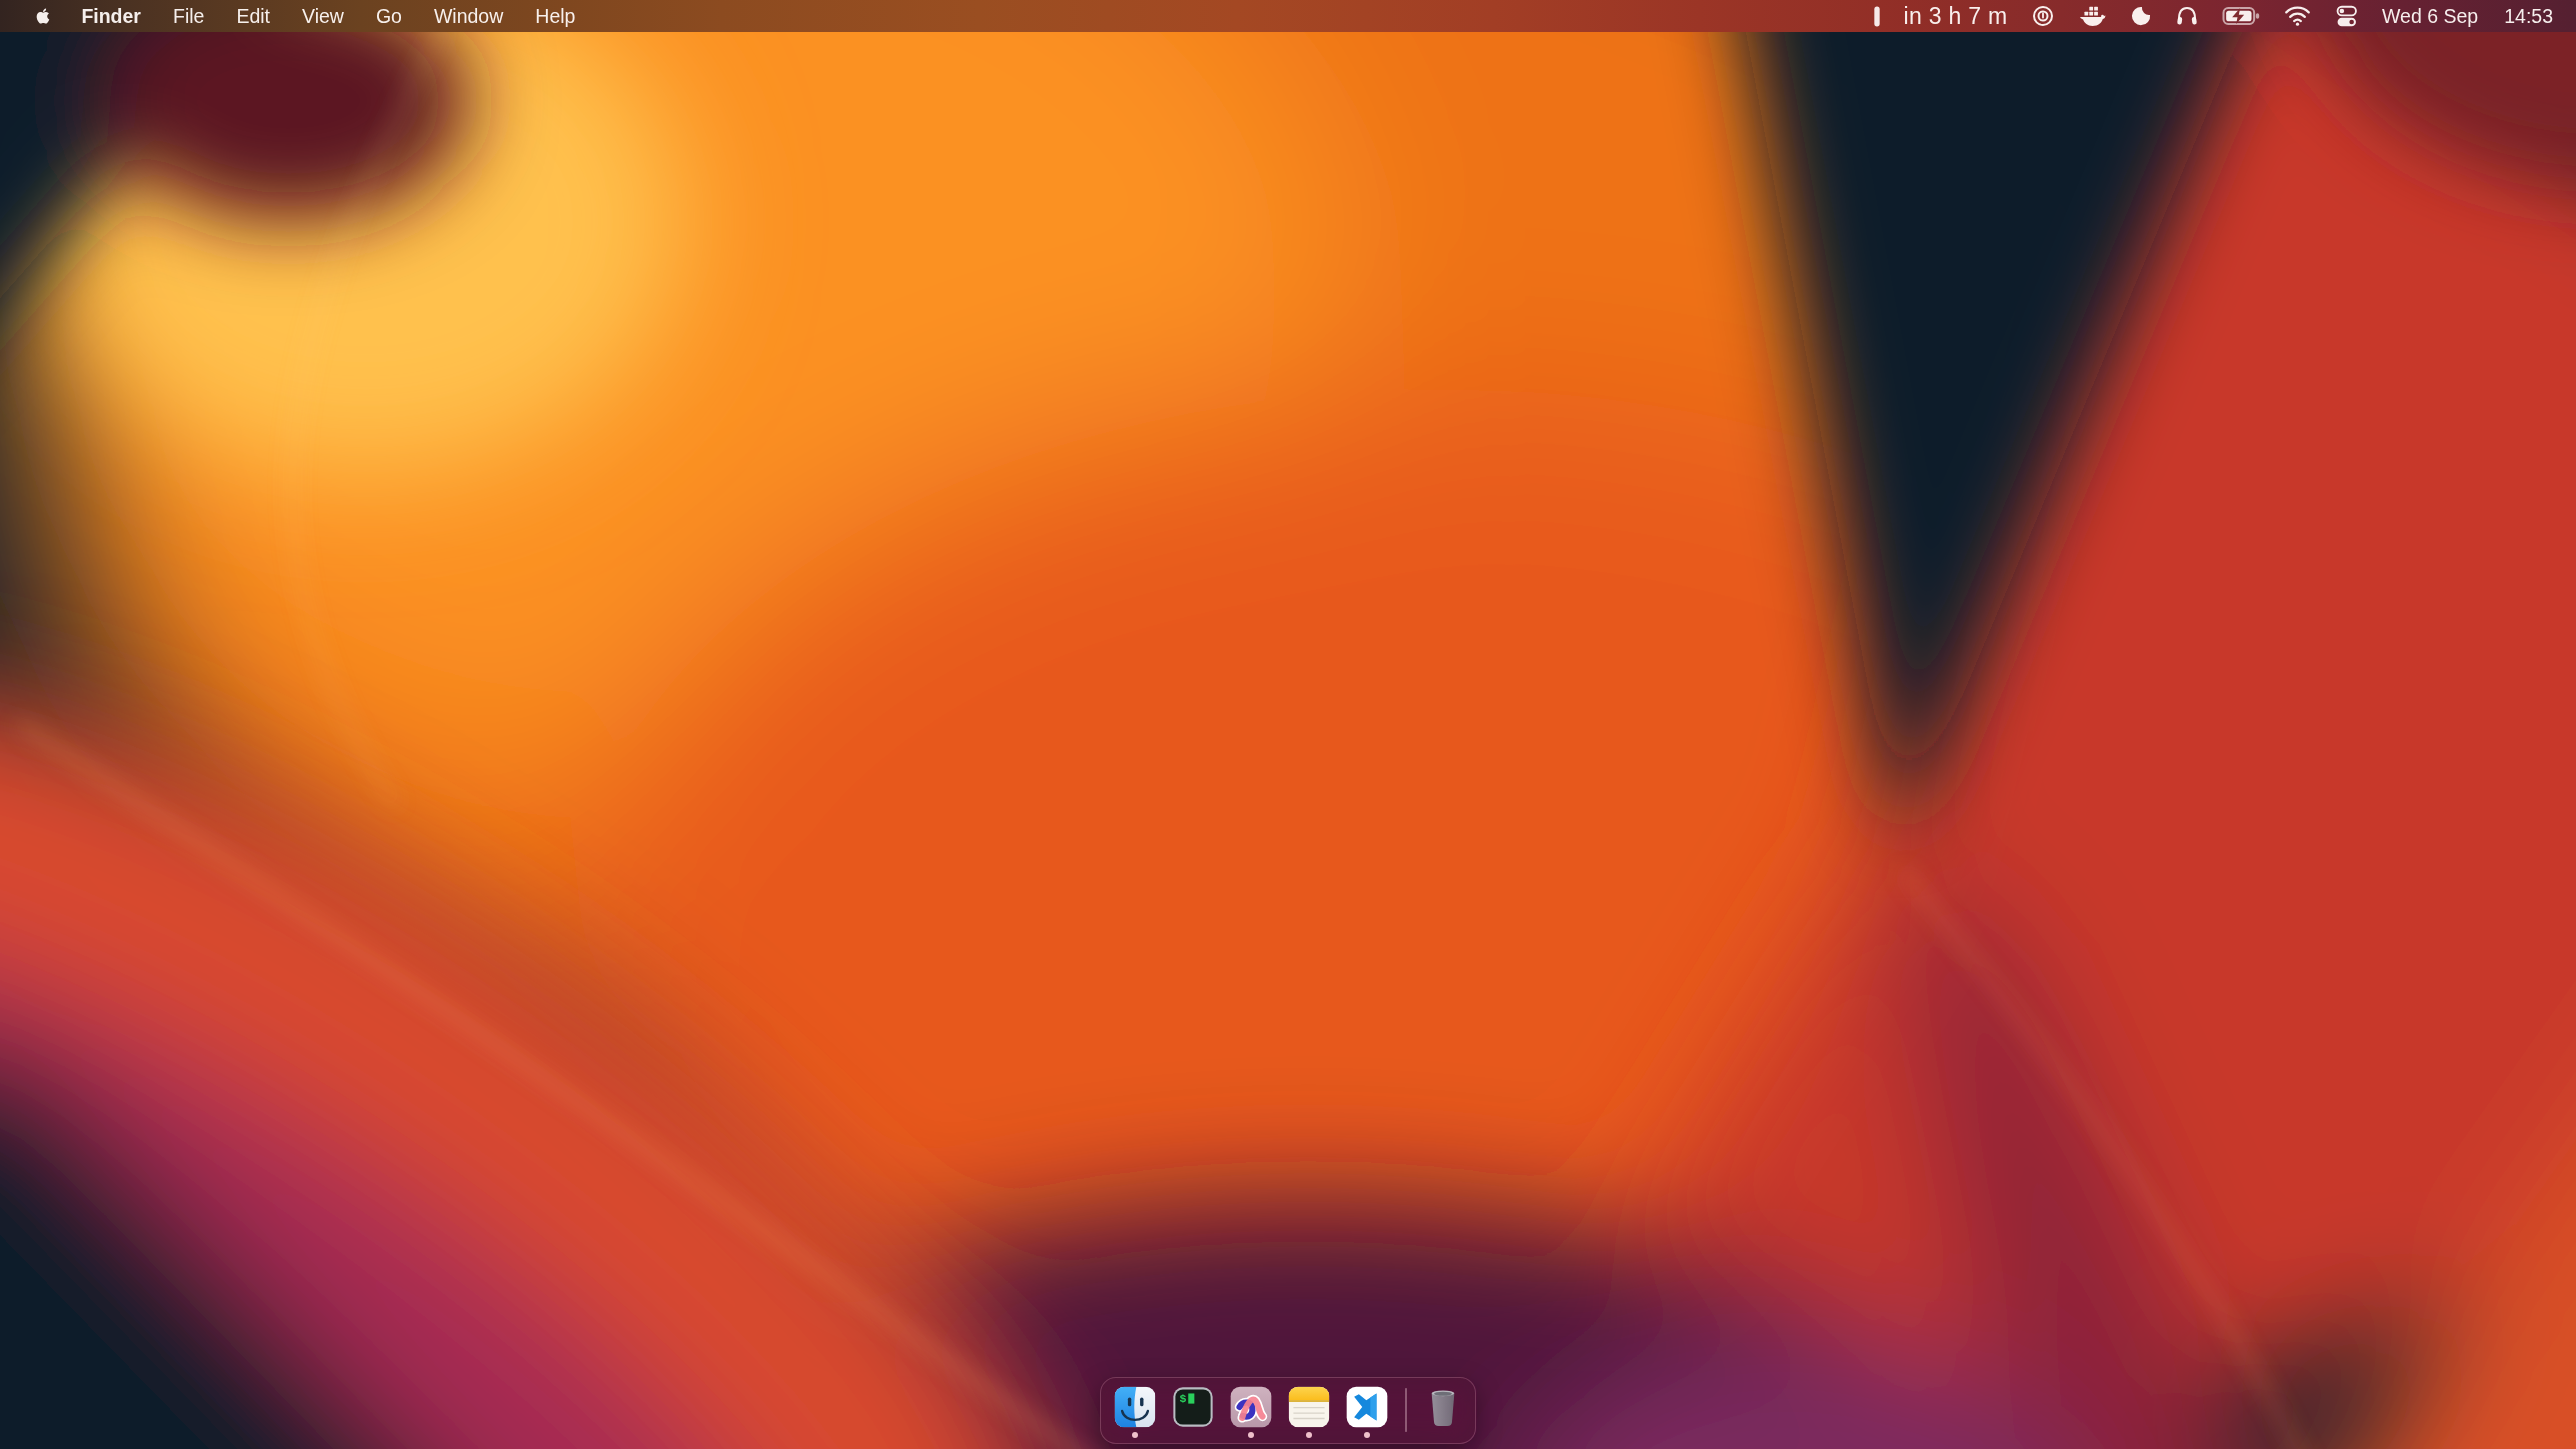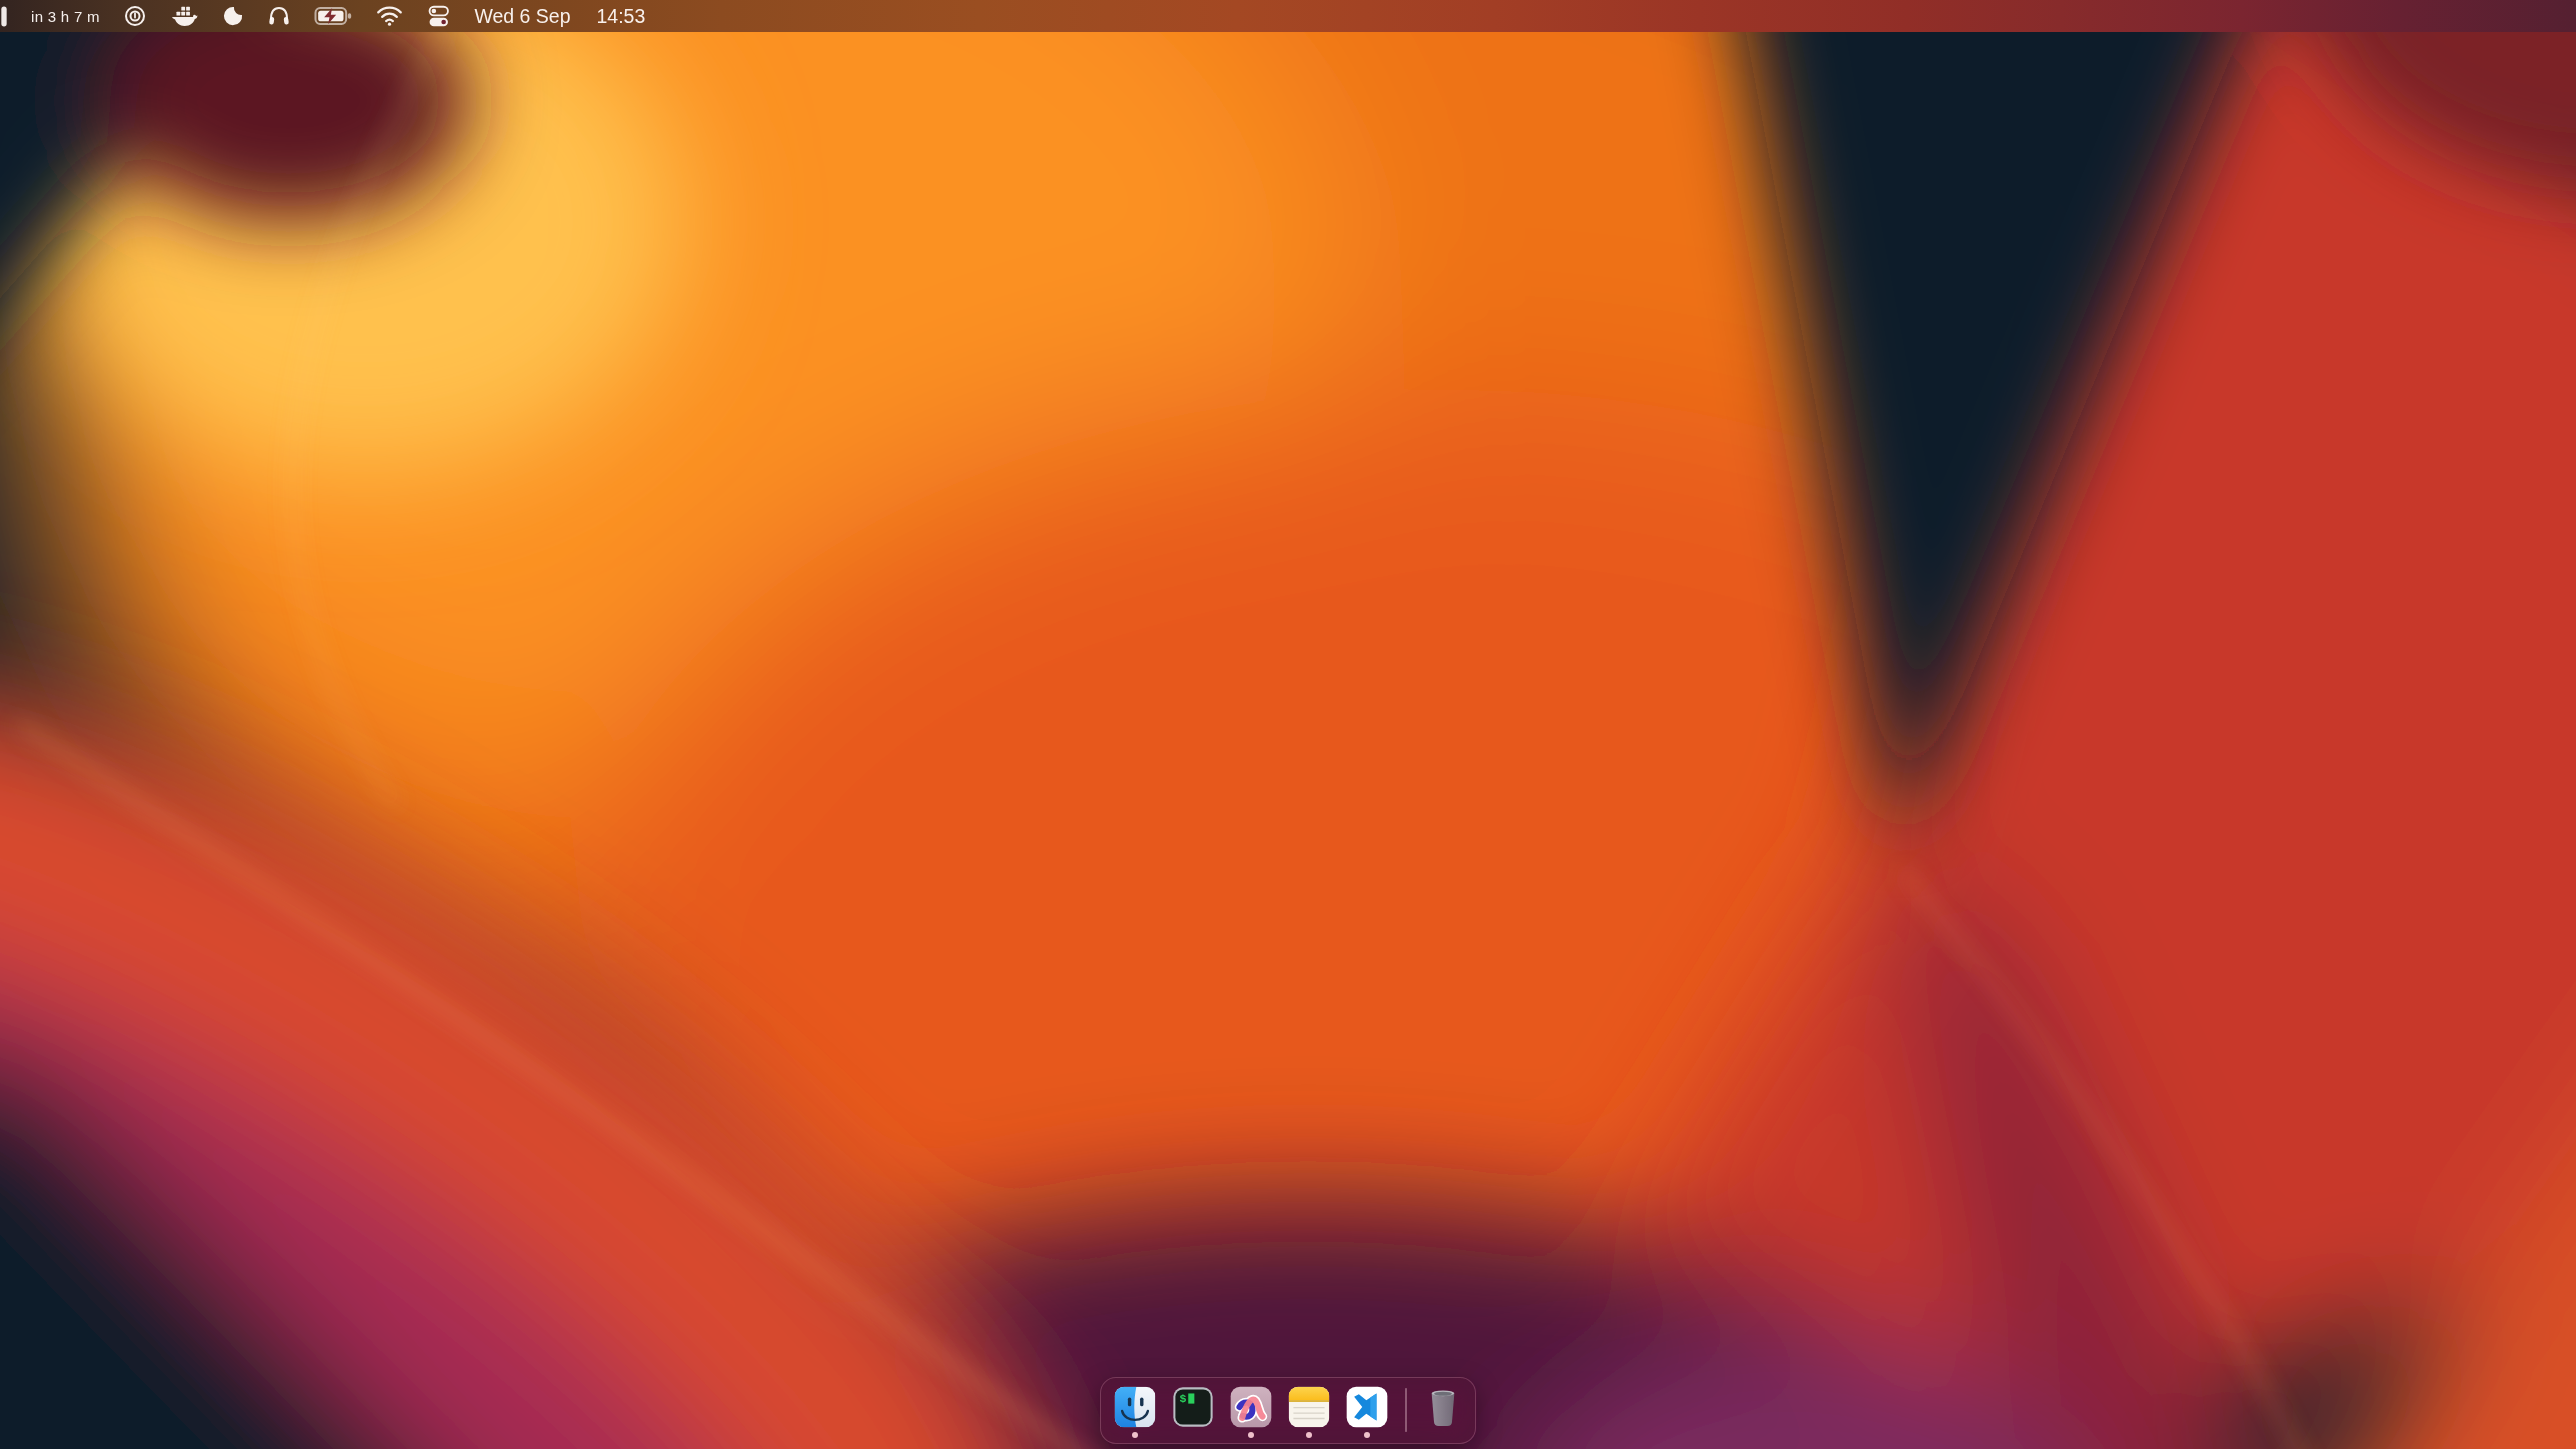--- a/index.html
+++ b/index.html
@@ -21,21 +21,21 @@
     color:rgba(255,250,248,0.95);
     font-size:19.5px; z-index:10;
   }
   .mb-left, .mb-right { display:flex; align-items:center; height:100%; }
   .mb-left { padding-left:20px; }
   .mb-right { padding-right:23px; gap:23px; }
   .mb-item { padding:0 16px; height:100%; display:flex; align-items:center; cursor:default; }
   .mb-apple { padding:0 12.7px; }
   .mb-appname { font-weight:700; }
   .mb-status-item { display:flex; align-items:center; }
-  .mb-text { font-size:15px; letter-spacing:0.3px;text-align:center; }
+  .mb-text { font-size:23px; letter-spacing:0.3px;text-align:center; }
   .mb-clock { display:flex; gap:26px; font-size:19.5px; }
   .mb-icon { display:block; }
 
   
   .dock-wrap { position:absolute; left:0; right:0; bottom:5.4px; display:flex; justify-content:center; z-index:10; }
   .dock {
     display:flex; align-items:flex-start; height:67px; padding:8.7px 13.4px 0 13.4px; gap:16px;
     background:rgba(72,24,48,0.46);
     border:1px solid rgba(255,190,210,0.22);
     border-radius:16px;
@@ -105,20 +105,34 @@
     </g>
 
     <g filter="url(#b16)" fill="none" stroke-linecap="round">
       <path d="M 30 1080 Q 760 1560 1640 2190" stroke="#ffa95e" stroke-width="6" opacity="0.7"></path>
       <path d="M 2838 1300 Q 3225 1765 3440 2190" stroke="#ff9a4d" stroke-width="5" opacity="0.65"></path>
       <path d="M 660 40 C 430 470 330 810 590 1200" stroke="#ffd084" stroke-width="5" opacity="0.4"></path>
     </g>
   </svg>
 
   <div class="menubar">
+    <div class="mb-left">
+      <div class="mb-item mb-apple">
+        <svg class="mb-icon" width="20" height="20" viewBox="0 0 24 24" fill="rgba(255,250,248,0.95)">
+          <path d="M17.05 20.28c-.98.95-2.05.8-3.08.35-1.09-.46-2.09-.48-3.24 0-1.44.62-2.2.44-3.06-.35C2.79 15.25 3.51 7.59 9.05 7.31c1.35.07 2.29.74 3.08.8 1.18-.24 2.31-.93 3.57-.84 1.51.12 2.65.72 3.4 1.8-3.12 1.87-2.38 5.98.48 7.13-.57 1.5-1.31 2.99-2.53 4.08zM12.03 7.25c-.15-2.23 1.66-4.07 3.74-4.25.29 2.58-2.34 4.5-3.74 4.25z"></path>
+        </svg>
+      </div>
+      <div class="mb-item mb-appname">Finder</div>
+      <div class="mb-item">File</div>
+      <div class="mb-item">Edit</div>
+      <div class="mb-item">View</div>
+      <div class="mb-item">Go</div>
+      <div class="mb-item">Window</div>
+      <div class="mb-item">Help</div>
+    </div>
 
     <div class="mb-right">
       <div class="mb-status-item">
         <svg class="mb-icon" width="8" height="23" viewBox="0 0 12 34">
           <rect x="2" y="2" width="8" height="30" rx="4" fill="rgba(255,250,248,0.92)"></rect>
         </svg>
       </div>
 
       <div class="mb-status-item mb-text">in 3 h 7 m</div>
 

